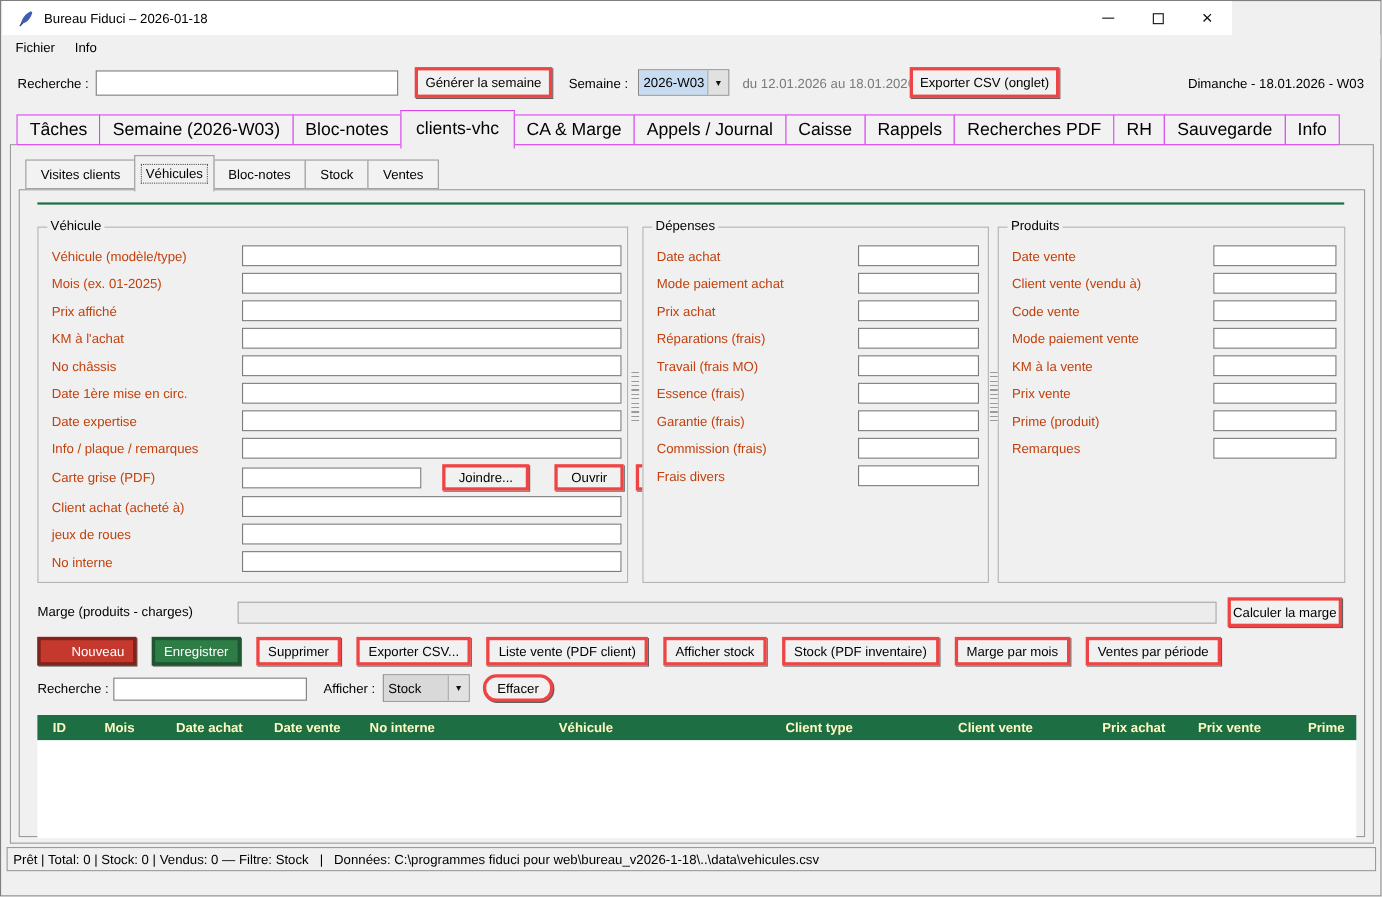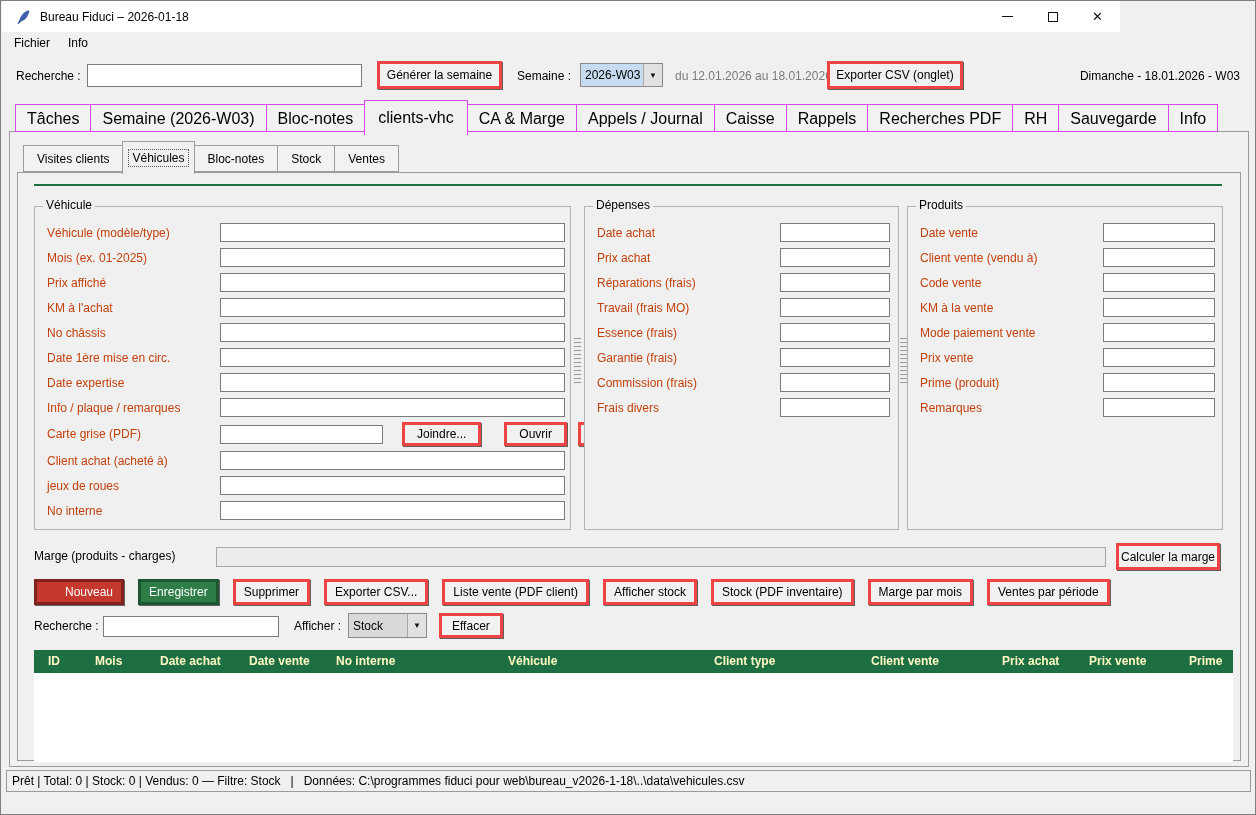--- a/index.html
+++ b/index.html
@@ -75,21 +75,21 @@
   .actions .btn{height:26px;padding:0 8px;}
   .btn.red{background:#c5382e;border-color:#7e241c;color:#fff;padding-left:28px;}
   .btn.green{background:#2e7d46;border-color:#1d5630;color:#fff;}
 
   
   #flt-label{position:absolute;left:33px;top:612px;height:26px;display:flex;align-items:center;font-size:12px;z-index:2;}
   #flt-search{position:absolute;left:102px;top:615px;width:176px;height:21px;z-index:2;}
   #flt-show-label{position:absolute;left:293px;top:612px;height:26px;display:flex;align-items:center;font-size:12px;z-index:2;}
   #combo-show{position:absolute;left:347px;top:612px;width:79px;height:25px;z-index:2;}
   #combo-show .combo-text{background:#d9d9d9;}
-  #btn-effacer{position:absolute;left:438px;top:612px;height:25px;padding:0 10px;z-index:2;}
+  #btn-effacer{position:absolute;left:438px;top:612px;height:25px;padding:0 10px;z-index:2;border-radius:12px;}
 
   
   .tbl-header{position:absolute;left:33px;top:649px;width:1199px;height:23px;background:#1e6e43;z-index:2;overflow:hidden;}
   .tbl-header span{position:absolute;top:0;line-height:23px;color:#fef9c3;font-weight:bold;font-size:12px;white-space:nowrap;}
   .tbl-body{position:absolute;left:33px;top:672px;width:1199px;height:89px;background:#ffffff;z-index:2;}
 
   
   .statusbar{position:absolute;left:5px;top:769px;width:1245px;height:22px;border:1px solid #9a9a9a;background:#f0f0f0;font-size:12px;display:flex;align-items:center;padding-left:5px;white-space:pre;color:#000;z-index:2;}
 </style>
 </head>
@@ -225,20 +225,24 @@
   <div class="sash" style="left:573px;"></div>
 
   <div class="group" style="left:583px;top:205px;width:315px;height:324px;">
     <div class="gtitle">Dépenses</div>
     <div class="grows">
       <div class="frow">
           <span class="flabel">Date achat</span>
           <input class="fin-x" style="">
         </div>
       <div class="frow">
+          <span class="flabel">Mode paiement achat</span>
+          <input class="fin-x" style="">
+        </div>
+      <div class="frow">
           <span class="flabel">Prix achat</span>
           <input class="fin-x" style="">
         </div>
       <div class="frow">
           <span class="flabel">Réparations (frais)</span>
           <input class="fin-x" style="">
         </div>
       <div class="frow">
           <span class="flabel">Travail (frais MO)</span>
           <input class="fin-x" style="">
@@ -273,25 +277,25 @@
         </div>
       <div class="frow">
           <span class="flabel">Client vente (vendu à)</span>
           <input class="fin-x fin-p" style="">
         </div>
       <div class="frow">
           <span class="flabel">Code vente</span>
           <input class="fin-x fin-p" style="">
         </div>
       <div class="frow">
+          <span class="flabel">Mode paiement vente</span>
+          <input class="fin-x fin-p" style="">
+        </div>
+      <div class="frow">
           <span class="flabel">KM à la vente</span>
-          <input class="fin-x fin-p" style="">
-        </div>
-      <div class="frow">
-          <span class="flabel">Mode paiement vente</span>
           <input class="fin-x fin-p" style="">
         </div>
       <div class="frow">
           <span class="flabel">Prix vente</span>
           <input class="fin-x fin-p" style="">
         </div>
       <div class="frow">
           <span class="flabel">Prime (produit)</span>
           <input class="fin-x fin-p" style="">
         </div>

